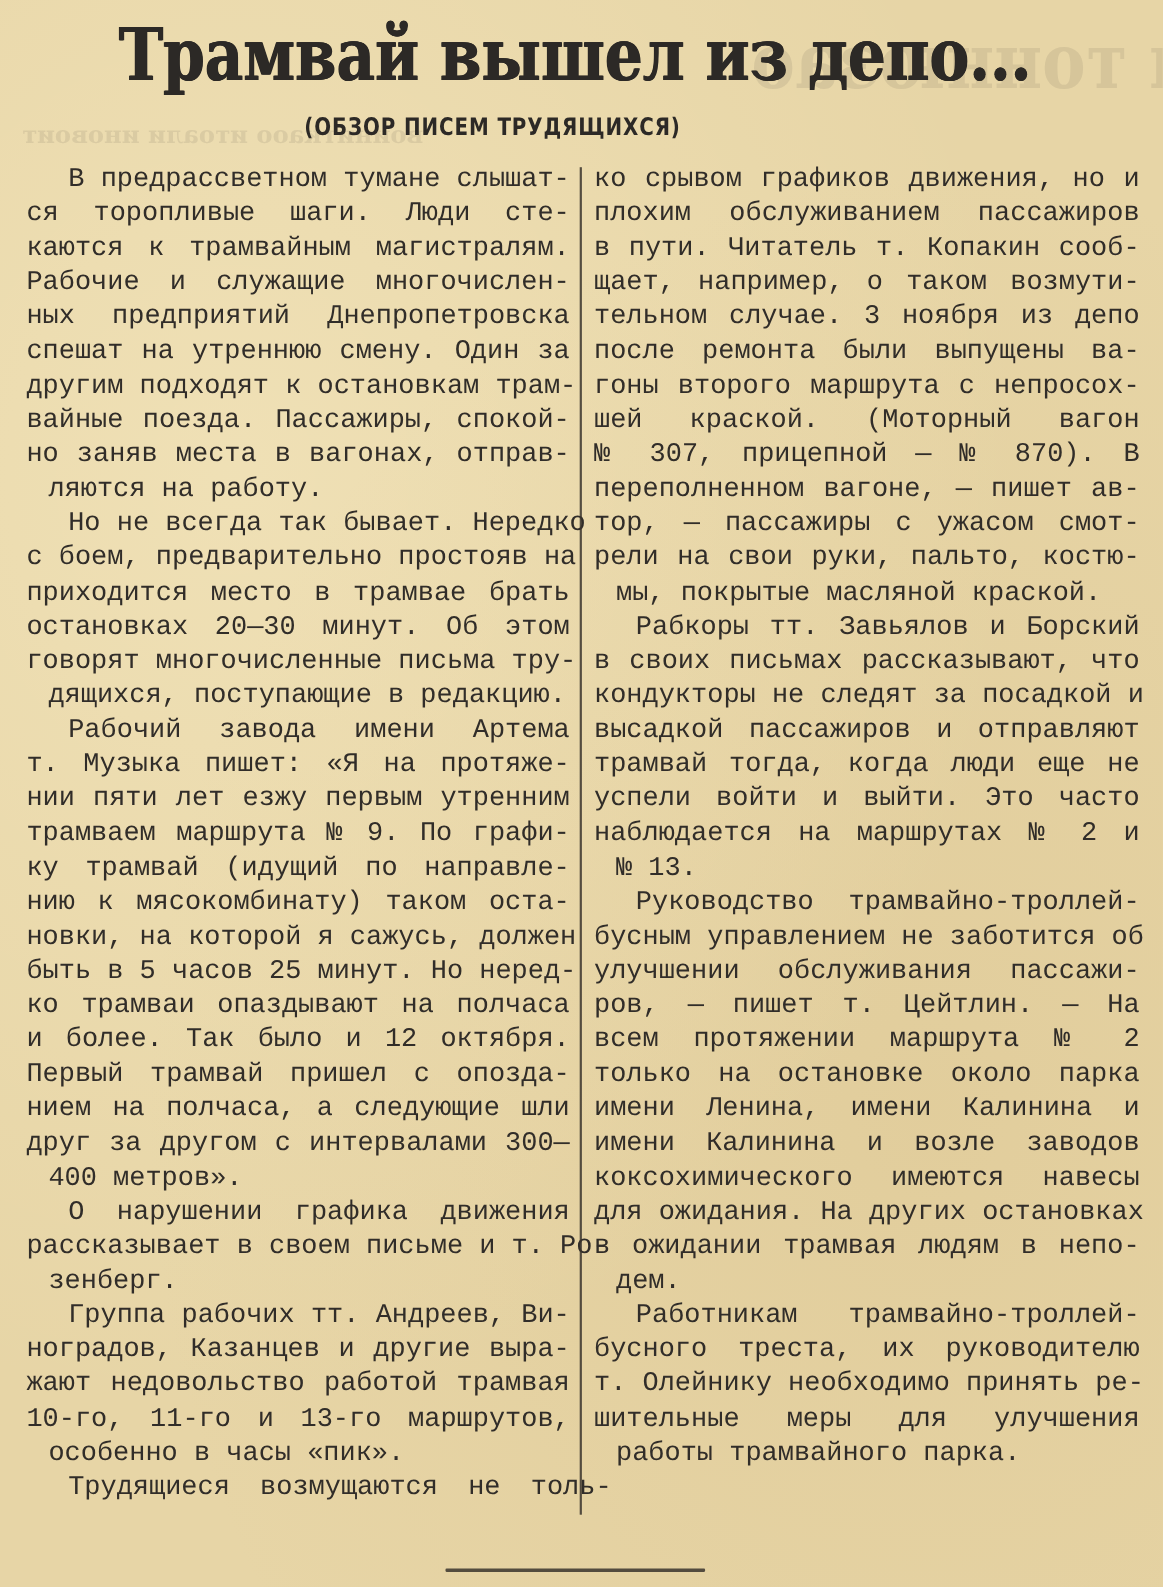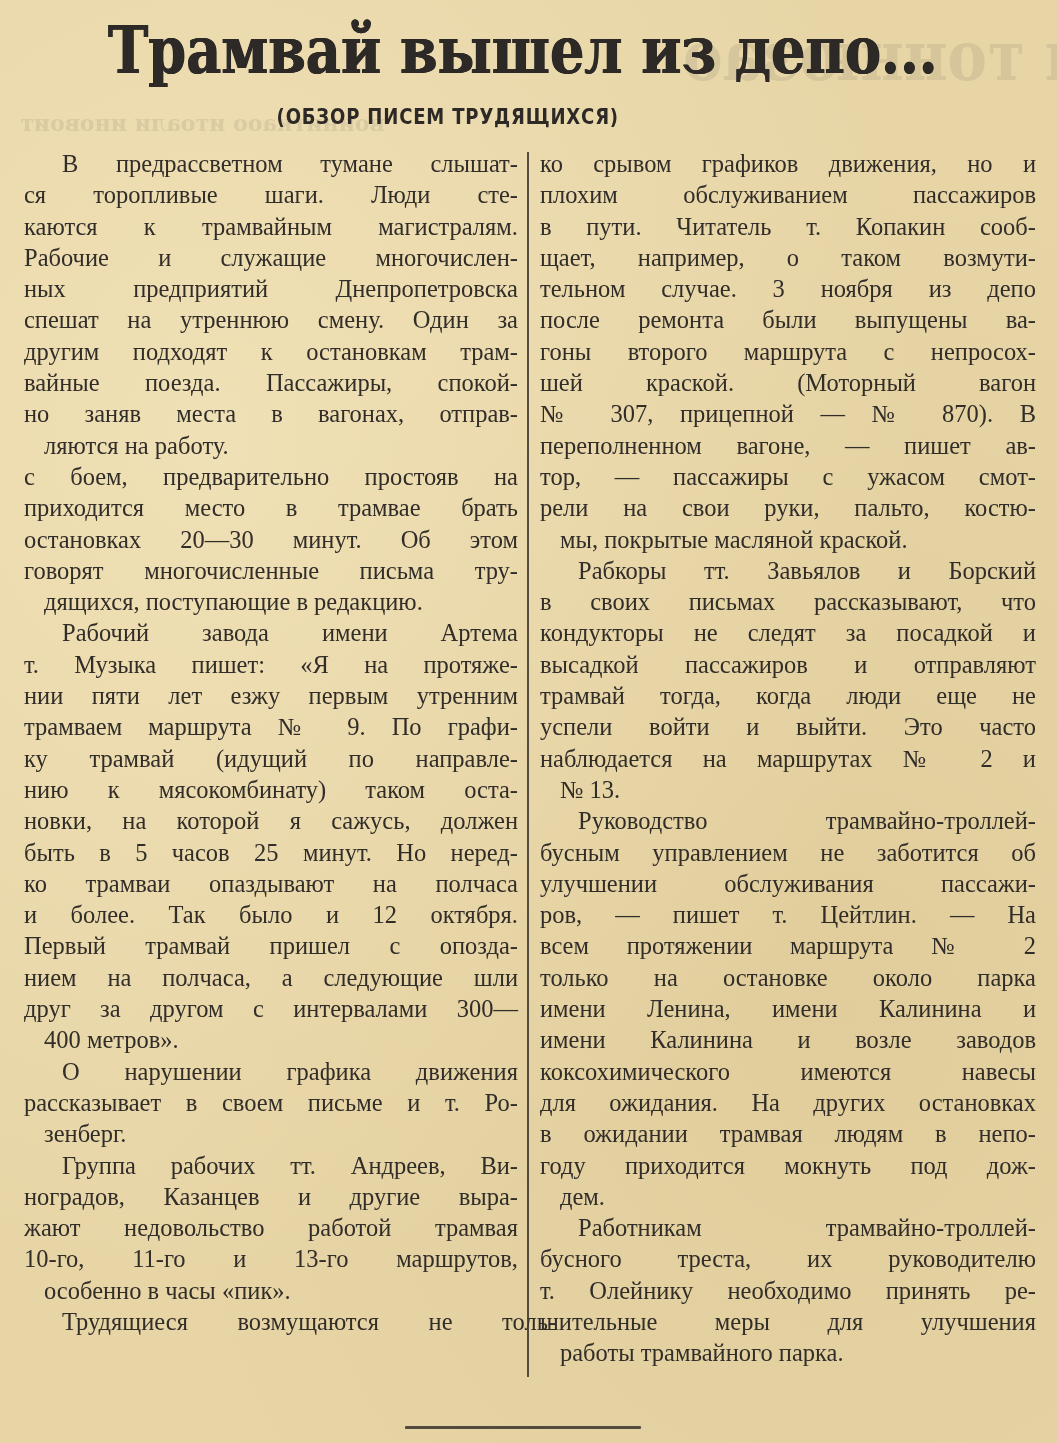--- a/index.html
+++ b/index.html
@@ -65,21 +65,21 @@
       font-size: 22px;
       letter-spacing: 1px;
       color: #2c2926;
       transform: scaleX(0.82);
       position: relative;
       left: -14px;
     }
     .column {
       position: absolute;
       top: 148px;
-      font-family: Liberation Serif, serif;
+      font-family: Liberation Mono, monospace;
       font-size: 24.5px;
       line-height: 31.3px;
       color: #312d29;
     }
     .column.left {
       left: 24px;
       width: 494px;
     }
     .column.right {
       left: 540px;
@@ -139,20 +139,21 @@
     <span class="line indent">В предрассветном тумане слышат-</span>
     <span class="line">ся торопливые шаги. Люди сте-</span>
     <span class="line">каются к трамвайным магистралям.</span>
     <span class="line">Рабочие и служащие многочислен-</span>
     <span class="line">ных предприятий Днепропетровска</span>
     <span class="line">спешат на утреннюю смену. Один за</span>
     <span class="line">другим подходят к остановкам трам-</span>
     <span class="line">вайные поезда. Пассажиры, спокой-</span>
     <span class="line">но заняв места в вагонах, отправ-</span>
     <span class="line last">ляются на работу.</span>
+    <span class="line indent">Но не всегда так бывает. Нередко</span>
     <span class="line">с боем, предварительно простояв на</span>
     <span class="line">приходится место в трамвае брать</span>
     <span class="line">остановках 20—30 минут. Об этом</span>
     <span class="line">говорят многочисленные письма тру-</span>
     <span class="line last">дящихся, поступающие в редакцию.</span>
     <span class="line indent">Рабочий завода имени Артема</span>
     <span class="line">т. Музыка пишет: «Я на протяже-</span>
     <span class="line">нии пяти лет езжу первым утренним</span>
     <span class="line">трамваем маршрута № 9. По графи-</span>
     <span class="line">ку трамвай (идущий по направле-</span>
@@ -202,21 +203,20 @@
     <span class="line">бусным управлением не заботится об</span>
     <span class="line">улучшении обслуживания пассажи-</span>
     <span class="line">ров, — пишет т. Цейтлин. — На</span>
     <span class="line">всем протяжении маршрута № 2</span>
     <span class="line">только на остановке около парка</span>
     <span class="line">имени Ленина, имени Калинина и</span>
     <span class="line">имени Калинина и возле заводов</span>
     <span class="line">коксохимического имеются навесы</span>
     <span class="line">для ожидания. На других остановках</span>
     <span class="line">в ожидании трамвая людям в непо-</span>
-    <span class="line">году приходится мокнуть под дож-</span>
     <span class="line last">дем.</span>
     <span class="line indent">Работникам трамвайно-троллей-</span>
     <span class="line">бусного треста, их руководителю</span>
     <span class="line">т. Олейнику необходимо принять ре-</span>
     <span class="line">шительные меры для улучшения</span>
     <span class="line last">работы трамвайного парка.</span>
   </div>
 
 <div class="end-rule"></div>
 

